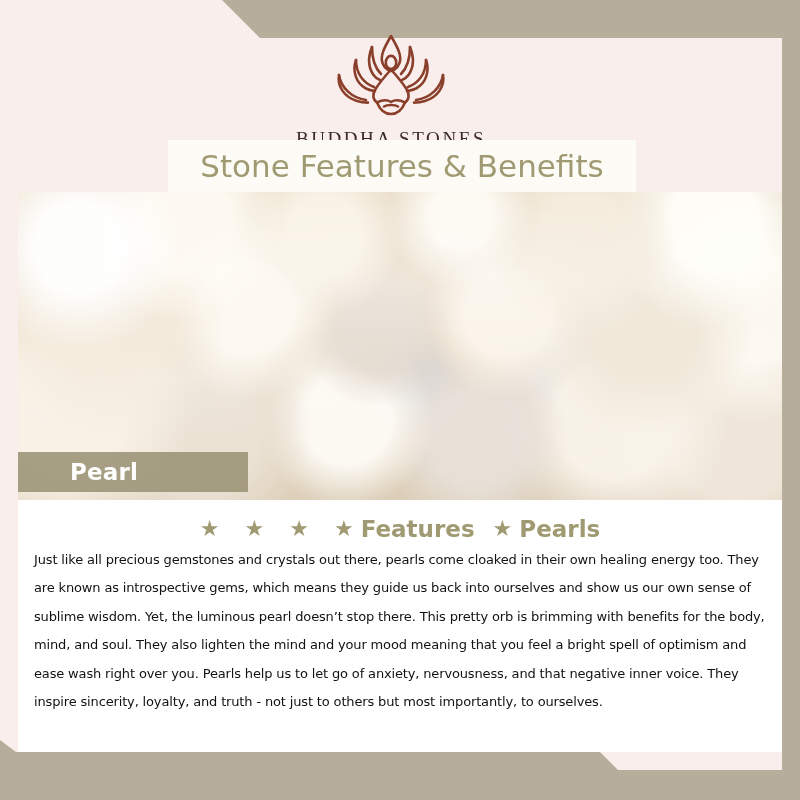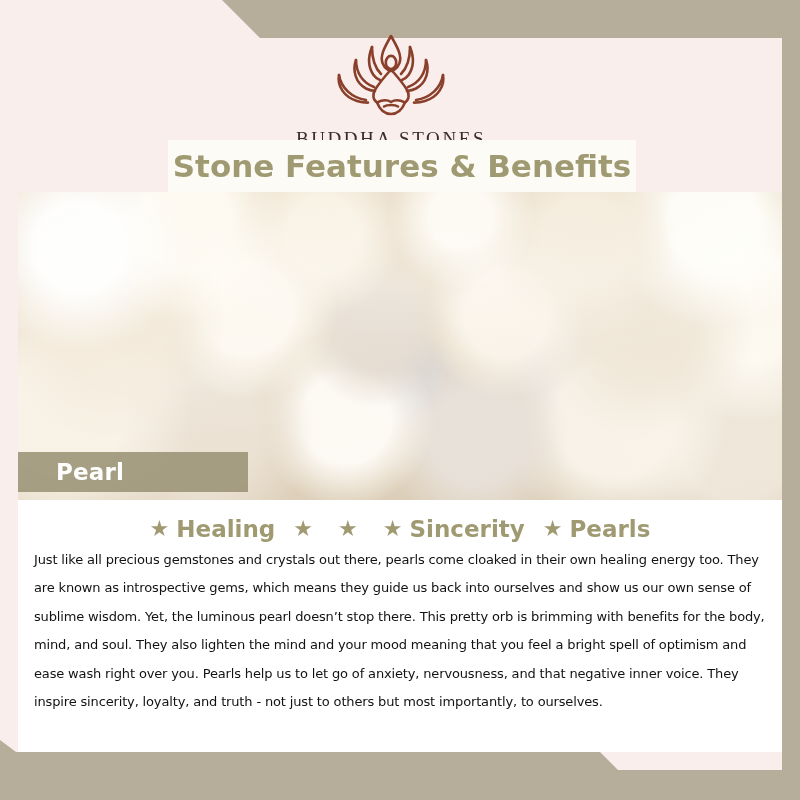--- a/index.html
+++ b/index.html
@@ -80,21 +80,21 @@
     width: 468px;
     height: 52px;
     background: #fdfbf6;
     display: flex;
     align-items: center;
     justify-content: center;
   }
   .title-text {
     font-family: "DejaVu Sans", sans-serif;
     font-size: 31px;
-    font-weight: bold;
+    font-weight: normal;
     color: #a09a72;
     letter-spacing: 0px;
     white-space: nowrap;
   }
 
   
   .photo {
     position: absolute;
     left: 18px;
     top: 192px;
@@ -147,21 +147,21 @@
     height: 40px;
     background: rgba(155,147,117,0.88);
     display: flex;
     align-items: center;
   }
   .pearl-label {
     font-family: "DejaVu Sans", sans-serif;
     font-size: 23px;
     font-weight: bold;
     color: #ffffff;
-    margin-left: 38px;
+    margin-left: 52px;
     letter-spacing: 0.2px;
   }
 
   
   .text-panel {
     position: absolute;
     left: 18px;
     top: 500px;
     width: 764px;
     height: 252px;
@@ -259,31 +259,30 @@
   </div>
 
   <div class="pearl-band">
     <span class="pearl-label">Pearl</span>
   </div>
 
   <div class="text-panel">
     <div class="features-row">
       <span class="feature">
         <span class="star">★</span>
-        <span>Healing</span>
-      </span>
-      <span class="feature">
-        <span class="star">★</span>
-      </span>
-      <span class="feature">
-        <span class="star">★</span>
-      </span>
-      <span class="feature">
-        <span class="star">★</span>
-        <span>Sincerity</span>
+      </span>
+      <span class="feature">
+        <span class="star">★</span>
+      </span>
+      <span class="feature">
+        <span class="star">★</span>
+      </span>
+      <span class="feature">
+        <span class="star">★</span>
+        <span>Features</span>
       </span>
       <span class="feature">
         <span class="star">★</span>
         <span>Pearls</span>
       </span>
     </div>
 
     <p class="body-copy">Just like all precious gemstones and crystals out there, pearls come cloaked in their own healing energy too. They are known as introspective gems, which means they guide us back into ourselves and show us our own sense of sublime wisdom. Yet, the luminous pearl doesn’t stop there. This pretty orb is brimming with benefits for the body, mind, and soul. They also lighten the mind and your mood meaning that you feel a bright spell of optimism and ease wash right over you. Pearls help us to let go of anxiety, nervousness, and that negative inner voice. They inspire sincerity, loyalty, and truth - not just to others but most importantly, to ourselves.</p>
   </div>
 

